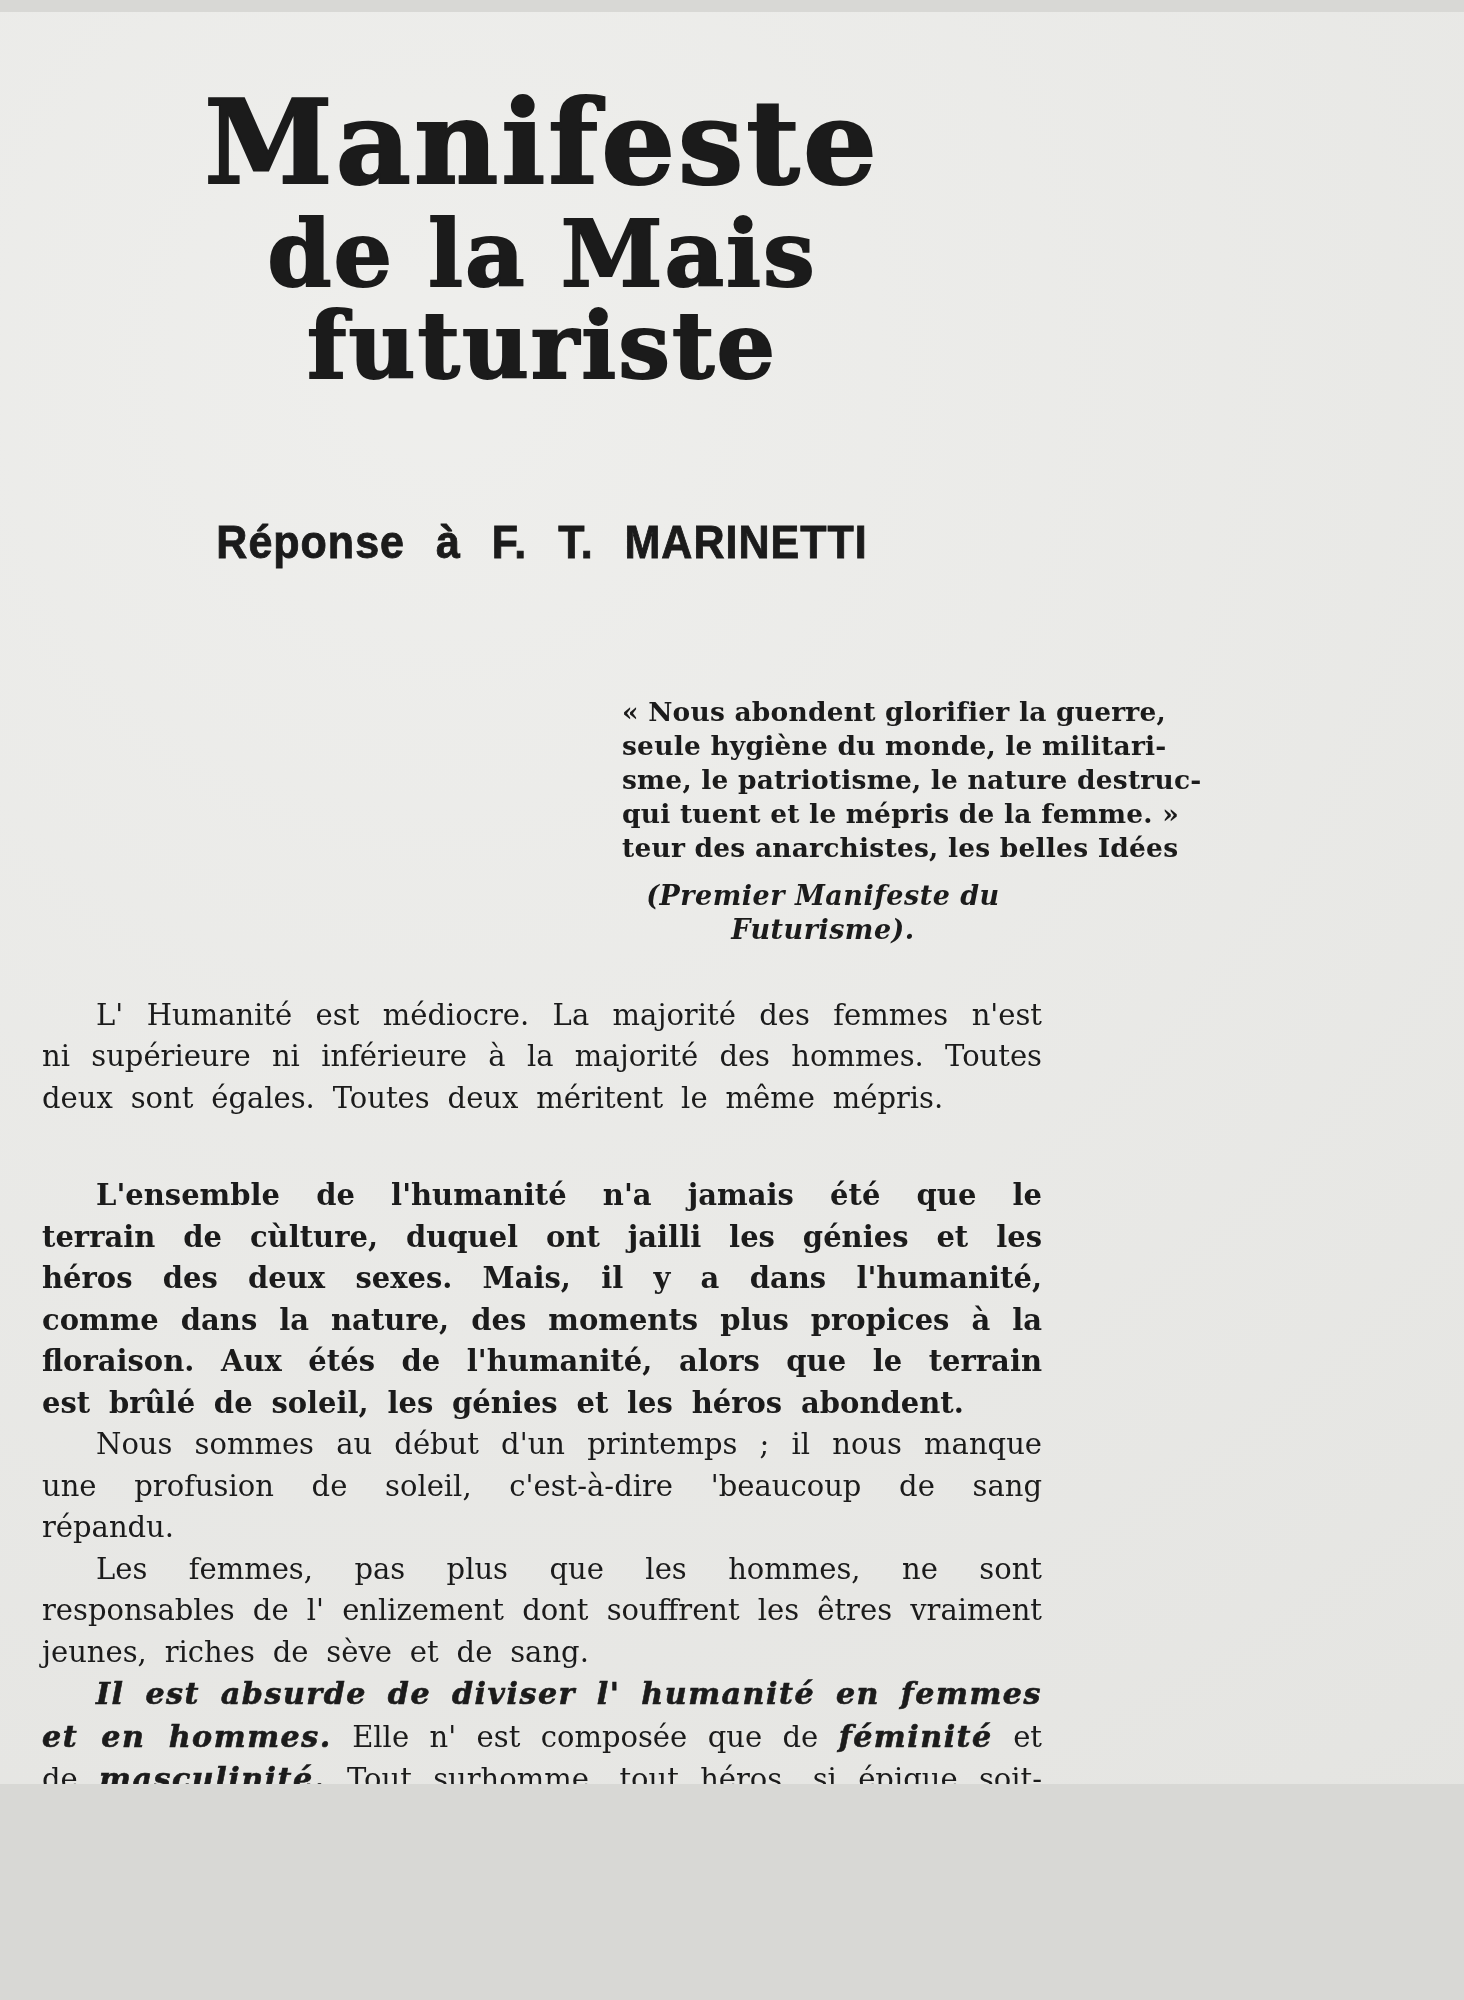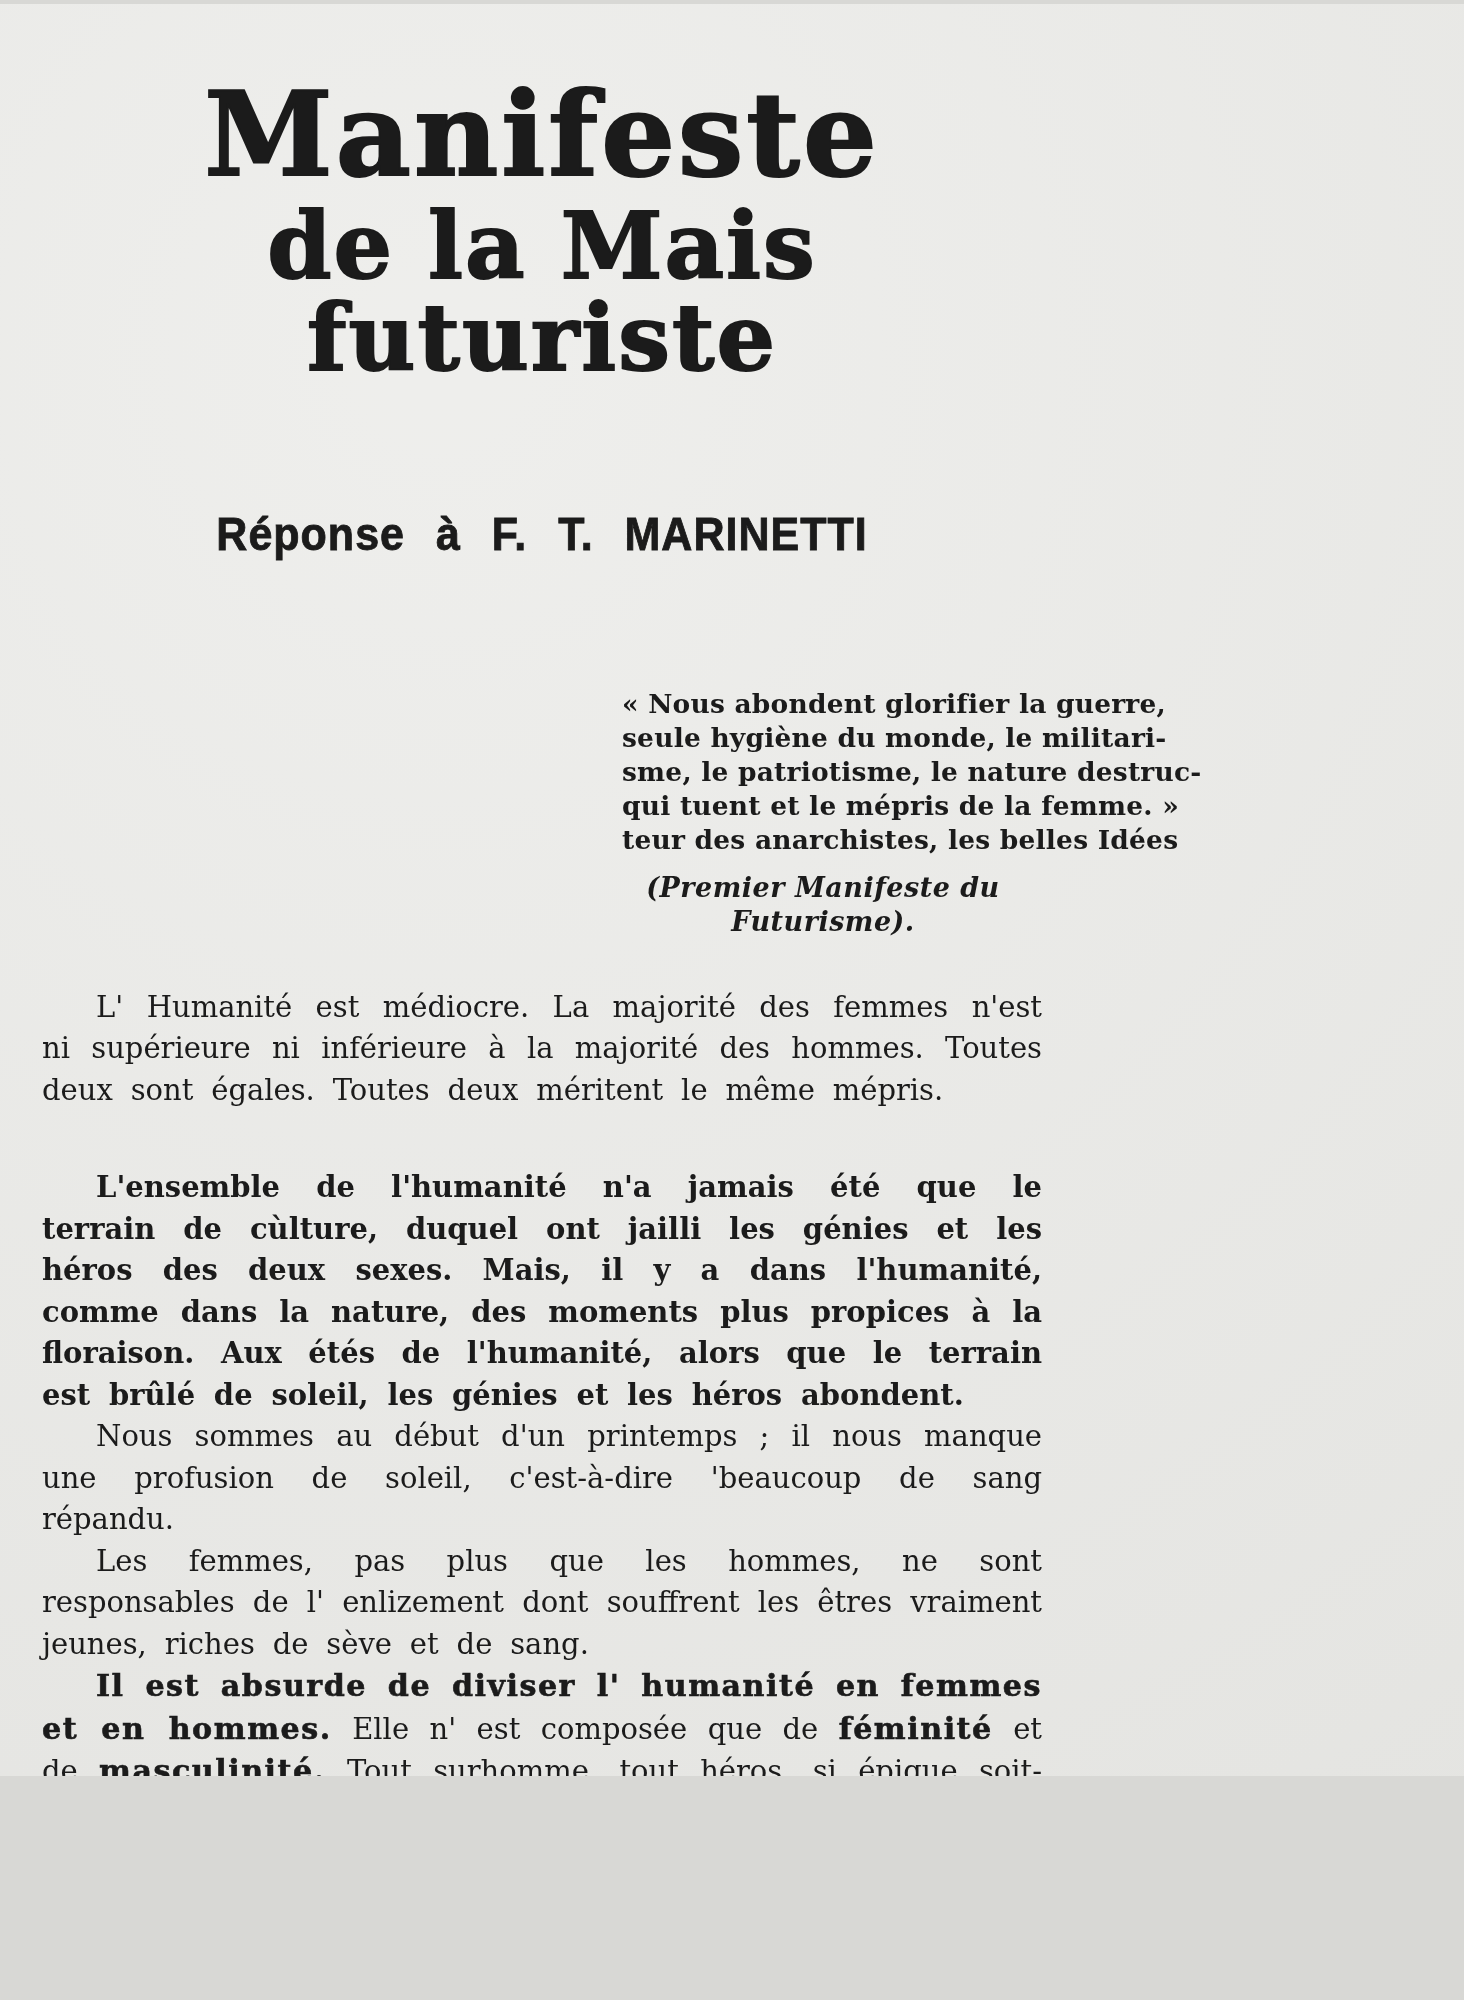--- a/index.html
+++ b/index.html
@@ -10,21 +10,21 @@
   html,body{margin:0;padding:0;}
   body{
     background:#d8d8d5;
     font-family:"DejaVu Serif", serif;
     color:var(--ink);
   }
   .page{
     position:relative;
     width:1464px;
     height:1772px;
-    margin:4px auto;
+    margin:12px auto;
     background:var(--paper);
     background-image:radial-gradient(circle at 30% 20%, rgba(255,255,255,.25), rgba(0,0,0,.02));
     overflow:hidden;
   }
   .content{
     width:1000px;
     margin-left:42px;
     padding-top:70px;
   }
   
@@ -91,20 +91,21 @@
     text-align:justify;
     word-spacing:0.30em;
   }
   .para{
     margin:0;
     text-indent:54px;
   }
   .para.gap-before{ margin-top:56px;font-weight:bold; }
   .seg-emphasis{
     font-weight:700;
+    font-style:italic;
     font-size:1.04em;
     letter-spacing:1.5px;
     -webkit-text-stroke:0.6px var(--ink);
   }
 </style>
 </head>
 <body>
 
 <div class="page">
   <div class="content">

